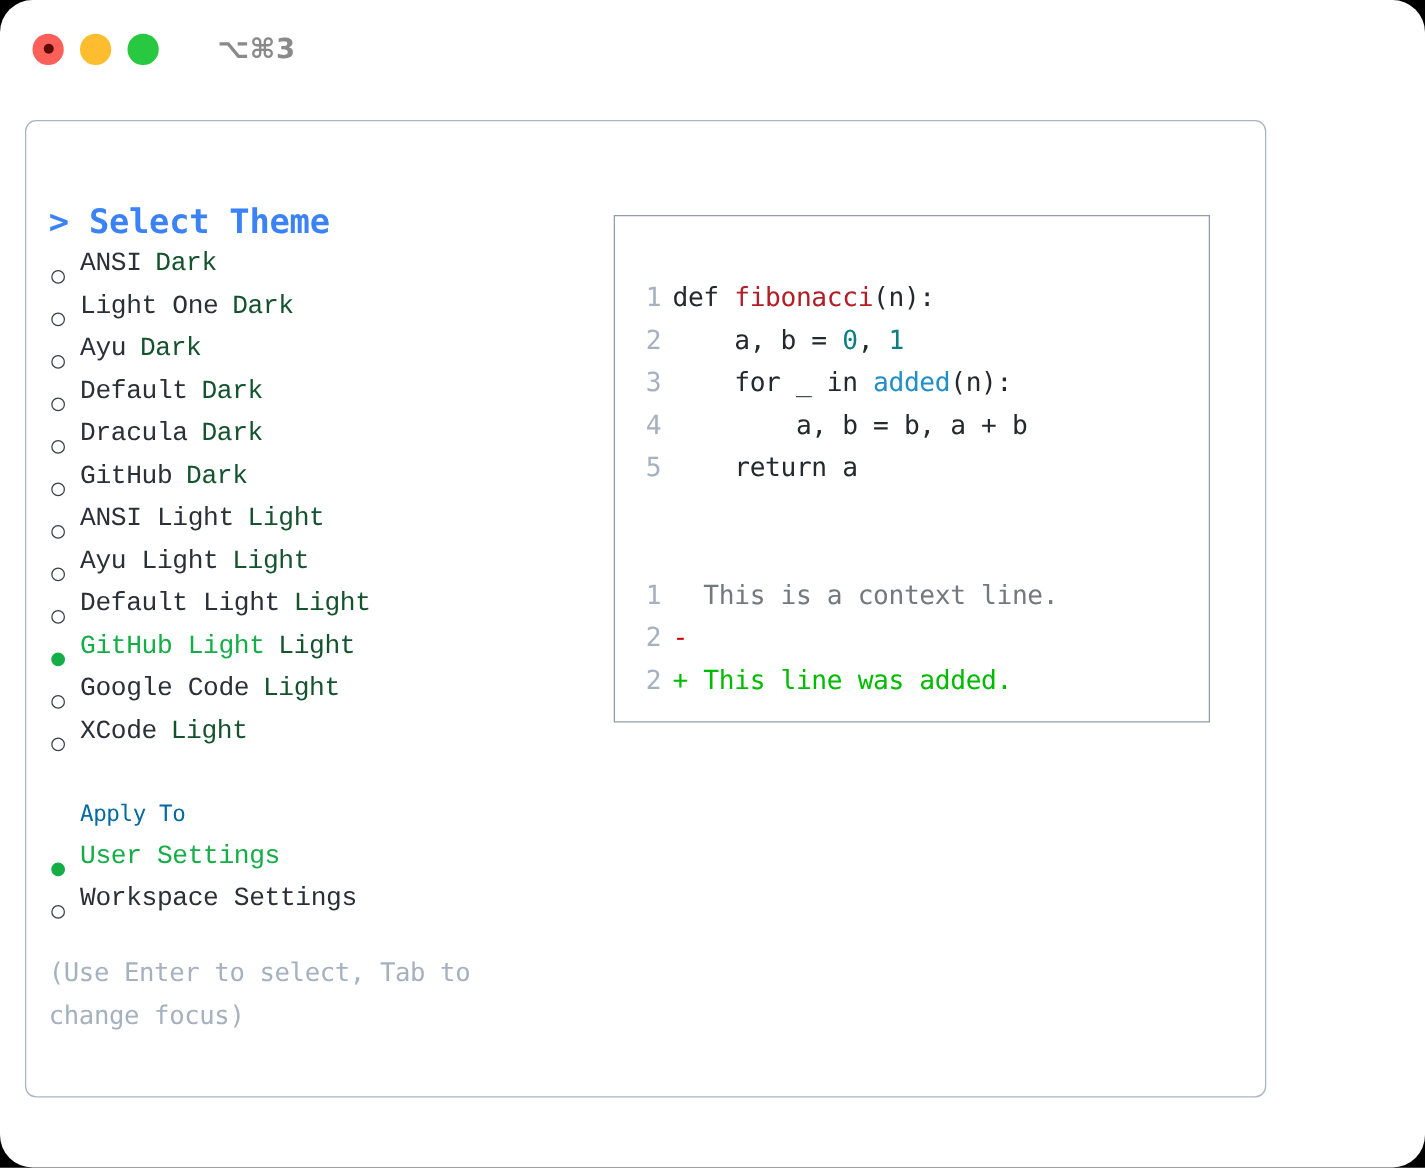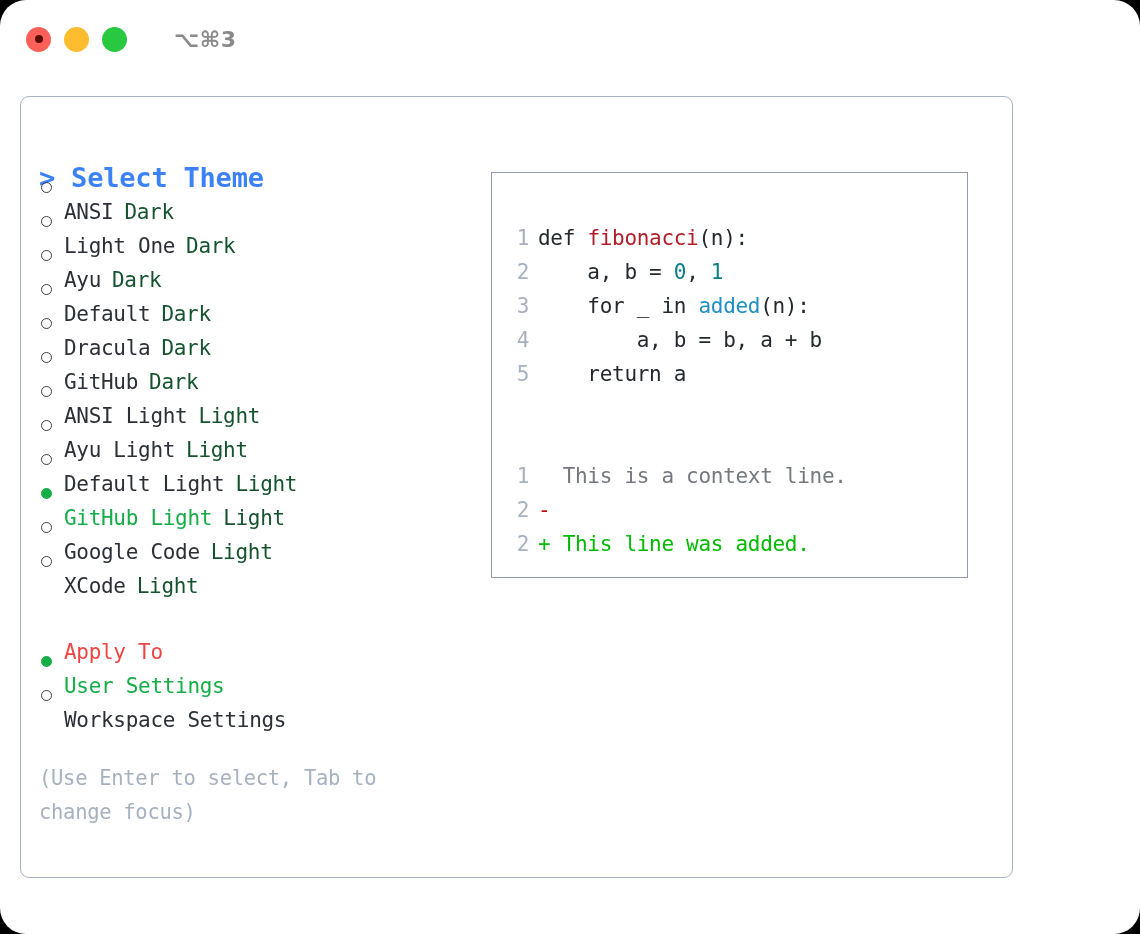--- a/index.html
+++ b/index.html
@@ -114,25 +114,26 @@
     white-space: nowrap;
     line-height: 34px;
     height: 34px;
     margin-top: 12px;
   }
 
   .theme-list { margin-top: 0; }
 
   .row {
     display: flex;
-    align-items: flex-start;
+    align-items: flex-end;
     height: 34px;
     line-height: 34px;
     white-space: nowrap;
     font-size: 21px;
+    font-family: Liberation Mono, monospace;
   }
 
   .bullet {
     width: 25px;
     flex: none;
     display: inline-block;
     position: relative;
   }
   .bullet .circle {
     position: absolute;
@@ -157,22 +158,22 @@
   .row.selected .row-label { color: #14ad46; }
 
   .row-tag {
     color: #14532d;
     margin-left: 11px;
     letter-spacing: -0.3px;
   }
 
   .plain-label {
     padding-left: 25px;
-    color: #ef4444;
-    font-size: 21px;
+    color: #0369a1;
+    font-size: 18px;
     height: 34px;
     line-height: 34px;
     letter-spacing: -0.3px;
     white-space: nowrap;
   }
 
   .spacer-32 { height: 32px; }
   .spacer-24 { height: 24px; }
 
   .hint {

